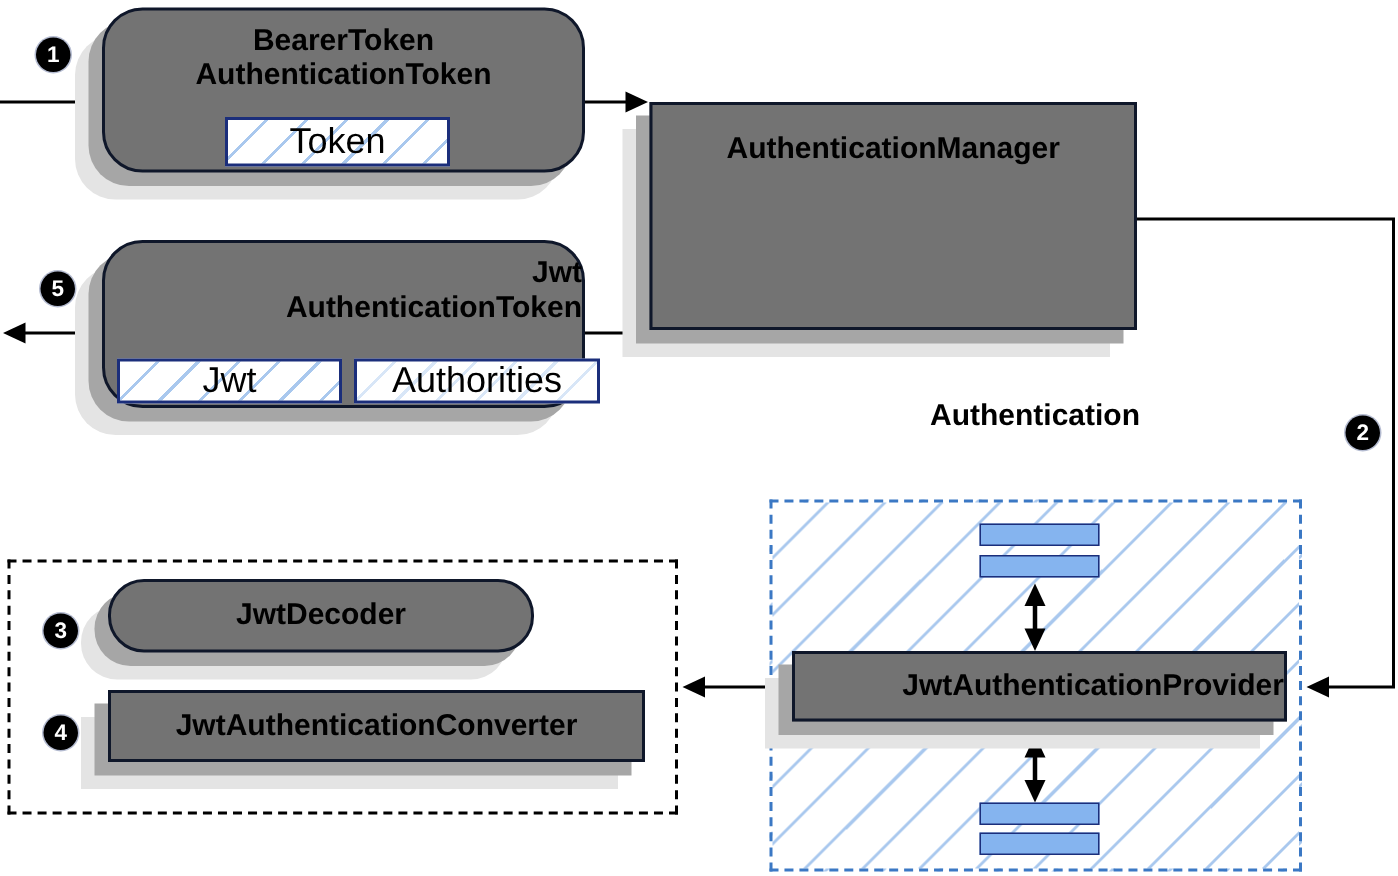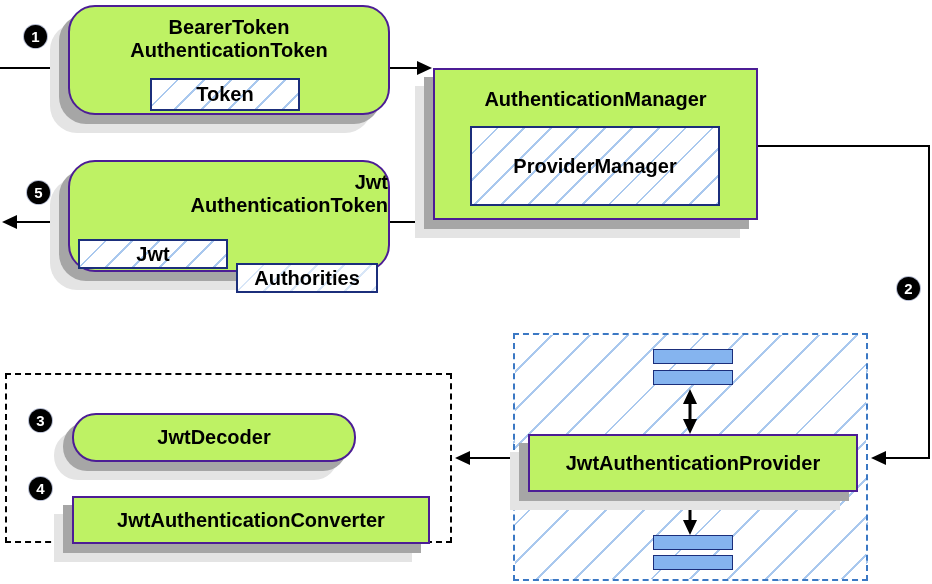--- a/index.html
+++ b/index.html
@@ -32,22 +32,22 @@
   .group.converters {
     left: 5px; top: 373px; width: 447px; height: 170px;
     border: 2px dashed #000000;
     background: #ffffff;
     z-index: 1;
   }
 
   
   .node {
     position: absolute;
-    background: #bef264;
-    border: 2px solid #4c1d95;
+    background: #737373;
+    border: 2px solid #0f172a;
     box-shadow: -9px 9px 0 0 #a6a6a6, -18px 18px 0 0 #e4e4e4;
     color: #000000;
     font-weight: bold;
     text-align: center;
   }
   .node.rounded { border-radius: 27px; }
 
   .node-title {
     font-size: 20px;
     line-height: 23px;
@@ -61,22 +61,22 @@
   }
 
   
   .field {
     position: absolute;
     background-color: #ffffff;
     background-image: repeating-linear-gradient(135deg,
       rgba(255,255,255,0) 0px, rgba(255,255,255,0) 17px,
       #a9c8ee 17px, #a9c8ee 19px);
     border: 2px solid #1b2e7b;
-    font-weight: bold;
-    font-size: 20px;
+    font-weight: normal;
+    font-size: 24px;
     display: flex;
     align-items: center;
     justify-content: center;
     box-shadow: none;
   }
   .field.faint {
     background-image: repeating-linear-gradient(135deg,
       rgba(255,255,255,0) 0px, rgba(255,255,255,0) 17px,
       rgba(169,200,238,0.45) 17px, rgba(169,200,238,0.45) 19px);
   }
@@ -164,55 +164,53 @@
       <div>BearerToken</div>
       <div>AuthenticationToken</div>
     </div>
     <div class="field" style="left:80px; top:71px; width:150px; height:33px;">
       <span>Token</span>
     </div>
   </div>
 
   <div class="node" style="left:433px; top:68px; width:325px; height:152px;">
     <div class="node-title" style="padding-top:18px;">AuthenticationManager</div>
-    <div class="field" style="left:35px; top:56px; width:250px; height:80px;">
-      <span>ProviderManager</span>
-    </div>
   </div>
 
   <div class="node rounded" style="left:68px; top:160px; width:322px; height:112px;text-align:right;">
     <div class="node-title">
       <div>Jwt</div>
       <div>AuthenticationToken</div>
     </div>
     <div class="field" style="left:8px; top:77px; width:150px; height:30px;">
       <span>Jwt</span>
     </div>
-    <div class="field faint" style="left:166px; top:77px; width:142px; height:30px;margin-top:24px;">
+    <div class="field faint" style="left:166px; top:77px; width:164px; height:30px;">
       <span>Authorities</span>
     </div>
   </div>
 
   <div class="free-label">
+    <div>Authentication</div>
   </div>
 
   <div class="bar" style="left:653px; top:349px;"></div>
   <div class="bar" style="left:653px; top:370px;"></div>
   <div class="bar" style="left:653px; top:535px;"></div>
   <div class="bar" style="left:653px; top:555px;"></div>
 
-  <div class="node center-text" style="left:528px; top:434px; width:330px; height:58px;">
+  <div class="node center-text" style="left:528px; top:434px; width:330px; height:47px;justify-content:flex-end;">
     <span>JwtAuthenticationProvider</span>
   </div>
 
-  <div class="node center-text" style="left:72px; top:413px; width:284px; height:49px;border-radius:24px;">
+  <div class="node center-text" style="left:72px; top:386px; width:284px; height:49px;border-radius:24px;">
     <span>JwtDecoder</span>
   </div>
 
-  <div class="node center-text" style="left:72px; top:460px; width:358px; height:48px;margin-top:36px;">
+  <div class="node center-text" style="left:72px; top:460px; width:358px; height:48px;">
     <span>JwtAuthenticationConverter</span>
   </div>
 
   <div class="badge" style="left:24px; top:25px;">1</div>
   <div class="badge" style="left:897px; top:277px;">2</div>
   <div class="badge" style="left:29px; top:409px;">3</div>
   <div class="badge" style="left:29px; top:477px;">4</div>
   <div class="badge" style="left:27px; top:181px;">5</div>
 
 </div>

